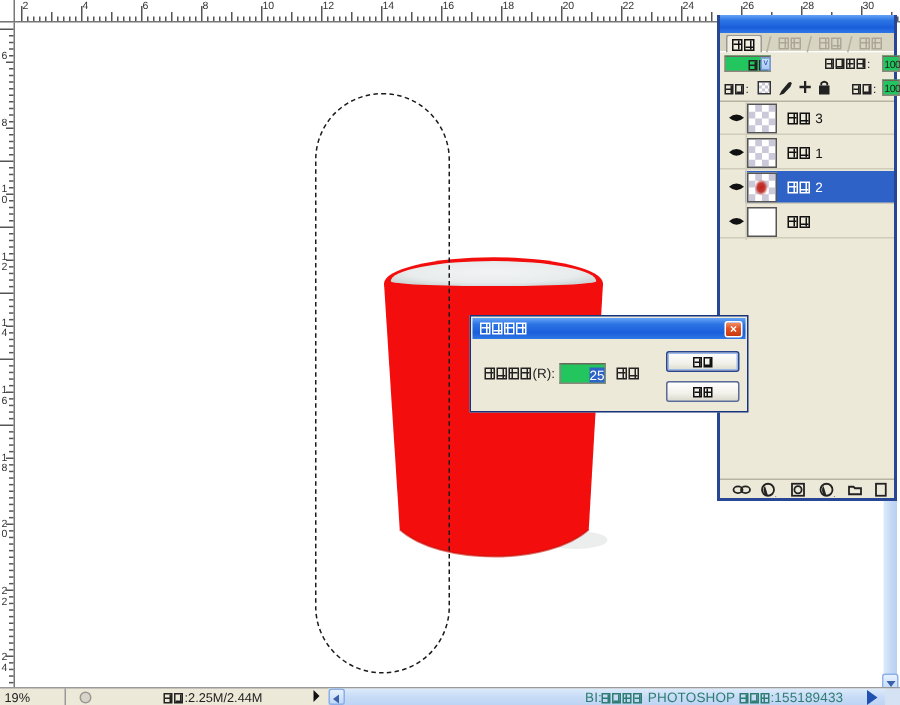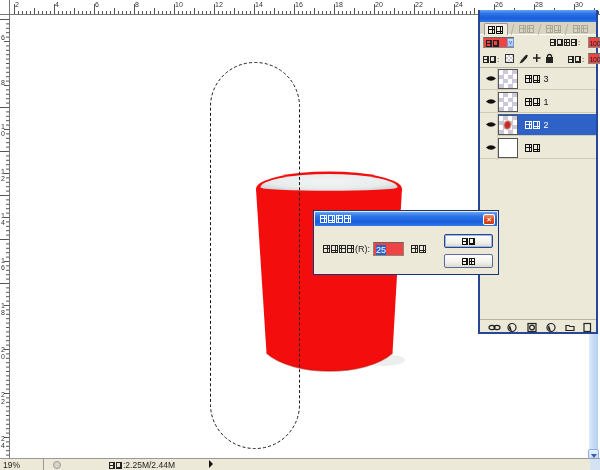--- a/index.html
+++ b/index.html
@@ -19,21 +19,21 @@
 .rnum{position:absolute;font-size:7px;color:#333;line-height:7px;}
 
 #palette{left:478px;top:10px;width:120px;height:324px;background:#ece9d8;border:2px solid #274796;border-top:none;box-sizing:border-box;}
 #ptitle{position:absolute;left:0;top:0;width:116px;height:12px;background:linear-gradient(180deg,#66a3f7 0%,#2b74e4 30%,#1a5edb 70%,#2f77e6 100%);}
 #ptabs{position:absolute;left:0;top:12px;width:116px;height:13px;background:#d8d4c2;border-bottom:1px solid #fff;box-sizing:border-box;}
 .tab{position:absolute;top:1px;height:12px;font-size:8px;color:#2a2a2a;padding:2px 3px 0 3px;box-sizing:border-box;}
 .tab.active{background:#f2efe1;border:1px solid #999;border-bottom:none;border-radius:2px 2px 0 0;}
 .tab.ghost{color:#aca696;}
 .tab.ghost::before{content:"";position:absolute;left:-4px;top:1px;width:1px;height:11px;background:#b6b1a0;transform:rotate(14deg);}
 .pctrl{position:absolute;font-size:8px;color:#222;}
-.pbox{position:absolute;background:#ef4444;border:1px solid #8a887c;border-top-color:#6a6858;box-sizing:border-box;font-size:8px;color:#222;}
+.pbox{position:absolute;background:#22c55e;border:1px solid #8a887c;border-top-color:#6a6858;box-sizing:border-box;font-size:8px;color:#222;text-align:right;}
 
 .lrow{position:absolute;left:0;width:116px;height:22px;border-bottom:1px solid #cfccba;box-sizing:border-box;}
 .thumb{position:absolute;left:18px;top:1px;width:20px;height:20px;border:1px solid #555;box-sizing:border-box;background:#fff;}
 .checker{background-image:repeating-conic-gradient(#cbc8da 0% 25%,#ffffff 25% 50%);background-size:9px 9px;background-color:#fff;}
 .lname{position:absolute;left:45px;top:6px;font-size:9px;color:#111;}
 .eye{position:absolute;left:6px;top:7px;width:10px;height:7px;}
 
 #dialog{left:313px;top:210px;width:186px;height:65px;background:#ece9d8;border:1px solid #16337e;box-sizing:border-box;}
 #dtitle{position:absolute;left:1px;top:1px;right:1px;height:14px;background:linear-gradient(180deg,#66a3f7 0%,#2b74e4 30%,#1a5edb 70%,#2f77e6 100%);color:#fff;font-size:9px;font-weight:bold;padding:2px 0 0 5px;box-sizing:border-box;}
 #dclose{position:absolute;right:2px;top:1.5px;width:12px;height:11px;background:linear-gradient(180deg,#f0926a,#e25023 45%,#c63a10);border:1px solid #fff;border-radius:2px;box-sizing:border-box;color:#fff;font-size:8px;line-height:9px;text-align:center;font-weight:bold;}
@@ -450,16 +450,23 @@
   <div class="abs" id="vscroll"></div>
   <div class="abs" id="varrow">
       <div style="margin:4px 0 0 2px;width:0;height:0;border-top:4px solid #3a62a8;border-left:3.5px solid transparent;border-right:3.5px solid transparent;"></div>
     </div>
 
   <div class="abs" id="status">
     <div class="abs" style="left:0;top:0;width:44px;height:11px;border-right:1px solid #999;padding:1px 0 0 3px;box-sizing:border-box;">19%</div>
     <div class="abs" style="left:53px;top:1.5px;width:8px;height:8px;border:1px solid #999;border-radius:50%;background:#d8d5c6;box-sizing:border-box;"></div>
     <div class="abs" style="left:109px;top:1px;"><i class="g s"></i><i class="g s b"></i>:2.25M/2.44M</div>
     <div class="abs" style="left:209px;top:1px;width:0;height:0;border-left:4px solid #111;border-top:4px solid transparent;border-bottom:4px solid transparent;"></div>
+    <div id="hscroll">
+      <div class="abs" style="left:0;top:0;width:11px;height:11px;background:linear-gradient(180deg,#e8f2fe,#c0d8f8);border:1px solid #8cb0e8;border-radius:2px;box-sizing:border-box;">
+          <div style="margin:2.5px 0 0 2px;width:0;height:0;border-right:4px solid #3a62a8;border-top:3px solid transparent;border-bottom:3px solid transparent;"></div>
+        </div>
+      <div class="abs" style="left:171px;top:1px;color:#2e7d72;font-size:9px;letter-spacing:0.1px;white-space:nowrap;">BI:<i class="g s"></i><i class="g s b"></i><i class="g s c"></i><i class="g s"></i> PHOTOSHOP <i class="g s"></i><i class="g s b"></i><i class="g s c"></i>:155189433</div>
+      <div class="abs" style="left:359px;top:0.5px;width:0;height:0;border-left:7px solid #2050b0;border-top:5px solid transparent;border-bottom:5px solid transparent;"></div>
+    </div>
     <div class="abs" style="left:590px;top:0;width:10px;height:11px;background:#d4e2f4;"></div>
   </div>
 
 </div>
 
 </body></html>

